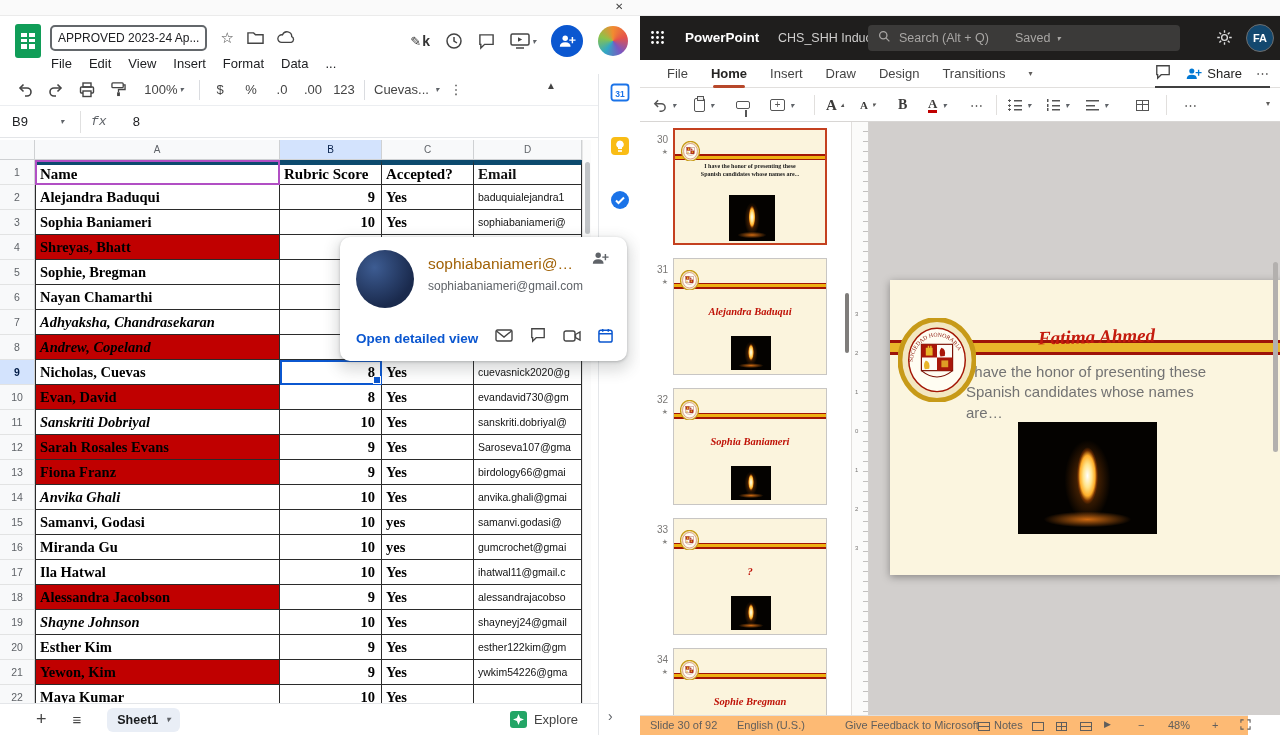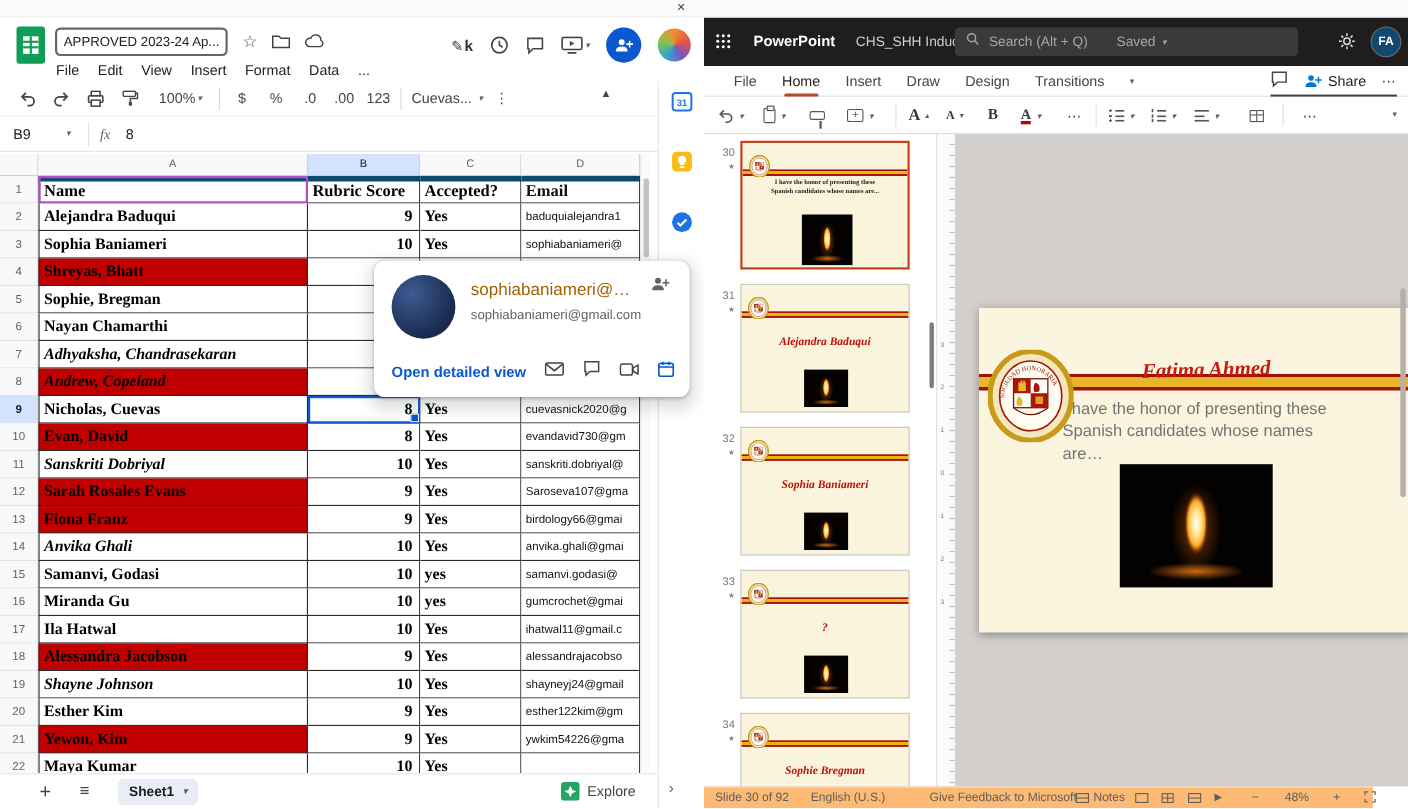--- a/index.html
+++ b/index.html
@@ -29,21 +29,21 @@
 
 .toolbar{position:absolute;left:0;top:58px;width:598px;height:32px;display:flex;align-items:center;padding-left:14px;gap:9px;border-bottom:1px solid #eceef1;font-size:13px;color:#444}
 .tbtn{display:inline-flex;align-items:center;justify-content:center;min-width:22px;height:24px;color:#444}
 .sep-v{width:1px;height:20px;background:#dadce0}
 .dd{font-size:8px;color:#5f6368;margin-left:2px}
 .collapse-tb{position:absolute;left:546px;top:64px;font-size:10px;color:#444}
 
 .fxbar{position:absolute;left:0;top:90px;width:598px;height:32px;border-bottom:1px solid #e3e5e8;display:flex;align-items:center;font-size:13px;color:#202124}
 .namebox{width:58px;padding-left:12px}
 .fxdiv{width:1px;height:22px;background:#e0e0e0;margin:0 10px 0 16px}
-.fxl{font-style:italic;color:#5f6368;margin-right:14px;font-family:Liberation Serif, serif}
+.fxl{font-style:italic;color:#5f6368;margin-right:26px;font-family:Liberation Mono, monospace}
 
 .colhdr{position:absolute;left:0;top:124px;height:20px;display:flex}
 .ch{background:#f8f9fa;border-right:1px solid #cfd1d3;border-bottom:1px solid #cfd1d3;font-size:10px;color:#5f6368;display:flex;align-items:center;justify-content:center}
 .ch.hl{background:#d3e3fd;color:#041e49}
 .rowswrap{position:absolute;left:0;top:144px;width:591px;height:543px;overflow:hidden}
 .srow{display:flex;height:25px}
 .rn{width:35px;background:#f8f9fa;border-right:1px solid #cfd1d3;border-bottom:1px solid #e2e3e3;font-size:10.5px;color:#5f6368;display:flex;align-items:center;justify-content:center;flex:none}
 .rn.hl{background:#d3e3fd;color:#041e49;font-weight:bold}
 .c{border-right:1px solid #2b2b2b;border-bottom:1px solid #2b2b2b;font-family:"Liberation Serif",serif;font-weight:bold;font-size:14.5px;color:#000;display:flex;align-items:center;padding:0 4px;flex:none;overflow:hidden;white-space:nowrap;background:#fff}
 .c.ca{width:245px;border-left:1px solid #2b2b2b}
@@ -85,21 +85,21 @@
 .ppt-app{position:absolute;left:45px;top:14px;color:#fff;font-size:13.5px;font-weight:bold}
 .ppt-doc{position:absolute;left:138px;top:15px;color:#cfcecd;font-size:12.5px;white-space:nowrap;max-width:92px;overflow:hidden}
 .searchpill{position:absolute;left:228px;top:9px;width:312px;height:26px;background:#3b3a39;border-radius:4px;display:flex;align-items:center;padding:0 10px;gap:8px}
 .searchtext{color:#a8a6a4;font-size:12.5px}
 .savedtag{color:#a8a6a4;font-size:12.5px;margin-left:18px;display:flex;align-items:center;gap:4px}
 .gear{position:absolute;left:576px;top:13px}
 .fa-av{position:absolute;left:606px;top:8px;width:28px;height:28px;border-radius:50%;background:#13486f;color:#fff;font-size:11px;font-weight:bold;display:flex;align-items:center;justify-content:center;border:1px solid #6d6d6d}
 
 .ppt-menu{position:absolute;left:0;top:44px;width:640px;height:28px;background:#fff;border-bottom:1px solid #e1dfdd;display:flex;align-items:center;padding-left:27px;gap:23px;font-size:13px;color:#444}
 .ptab{height:28px;display:flex;align-items:center;position:relative}
-.ptab.active{color:#252423;font-weight:normal}
+.ptab.active{color:#252423;font-weight:bold}
 .ptab.active:after{content:"";position:absolute;left:2px;right:2px;bottom:0;height:2.5px;background:#b7472a;border-radius:2px}
 .menu-chev{font-size:8px;color:#605e5c}
 .ppt-menu-right{position:absolute;right:10px;top:44px;height:28px;display:flex;align-items:center;gap:14px;font-size:13px;color:#252423}
 .sharebtn{display:flex;align-items:center;gap:5px}
 
 .ppt-ribbon{position:absolute;left:0;top:72px;width:640px;height:34px;background:#fff;border-bottom:1px solid #d8d6d4}
 .rbtn{position:absolute;top:6px;height:22px;display:flex;align-items:center;gap:3px;color:#3b3a39}
 .rsep{position:absolute;top:7px;width:1px;height:20px;background:#e1dfdd}
 .dots3{font-size:13px;color:#3b3a39;letter-spacing:1px}
 .icb{display:inline-block;position:relative}

